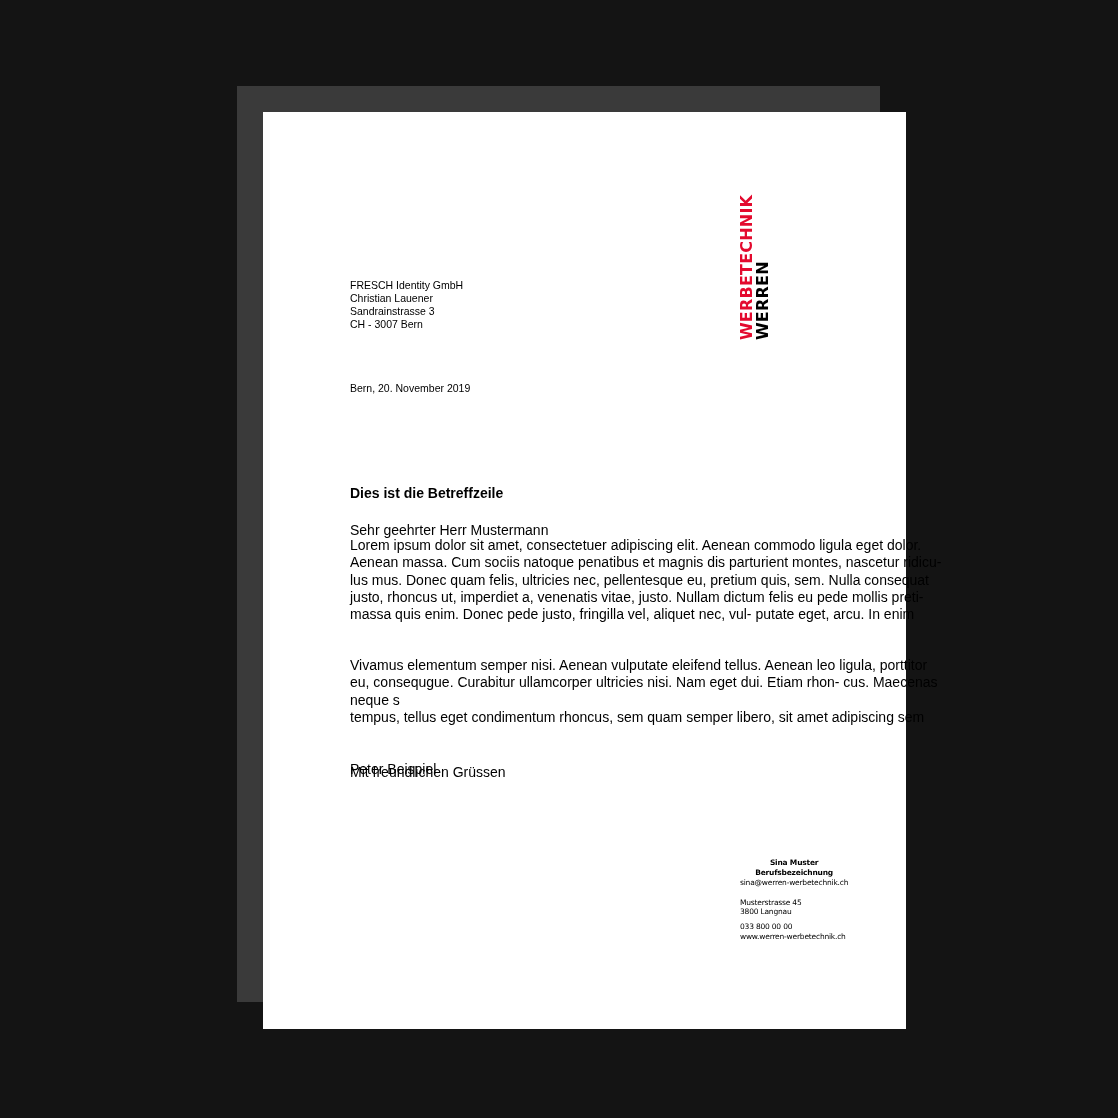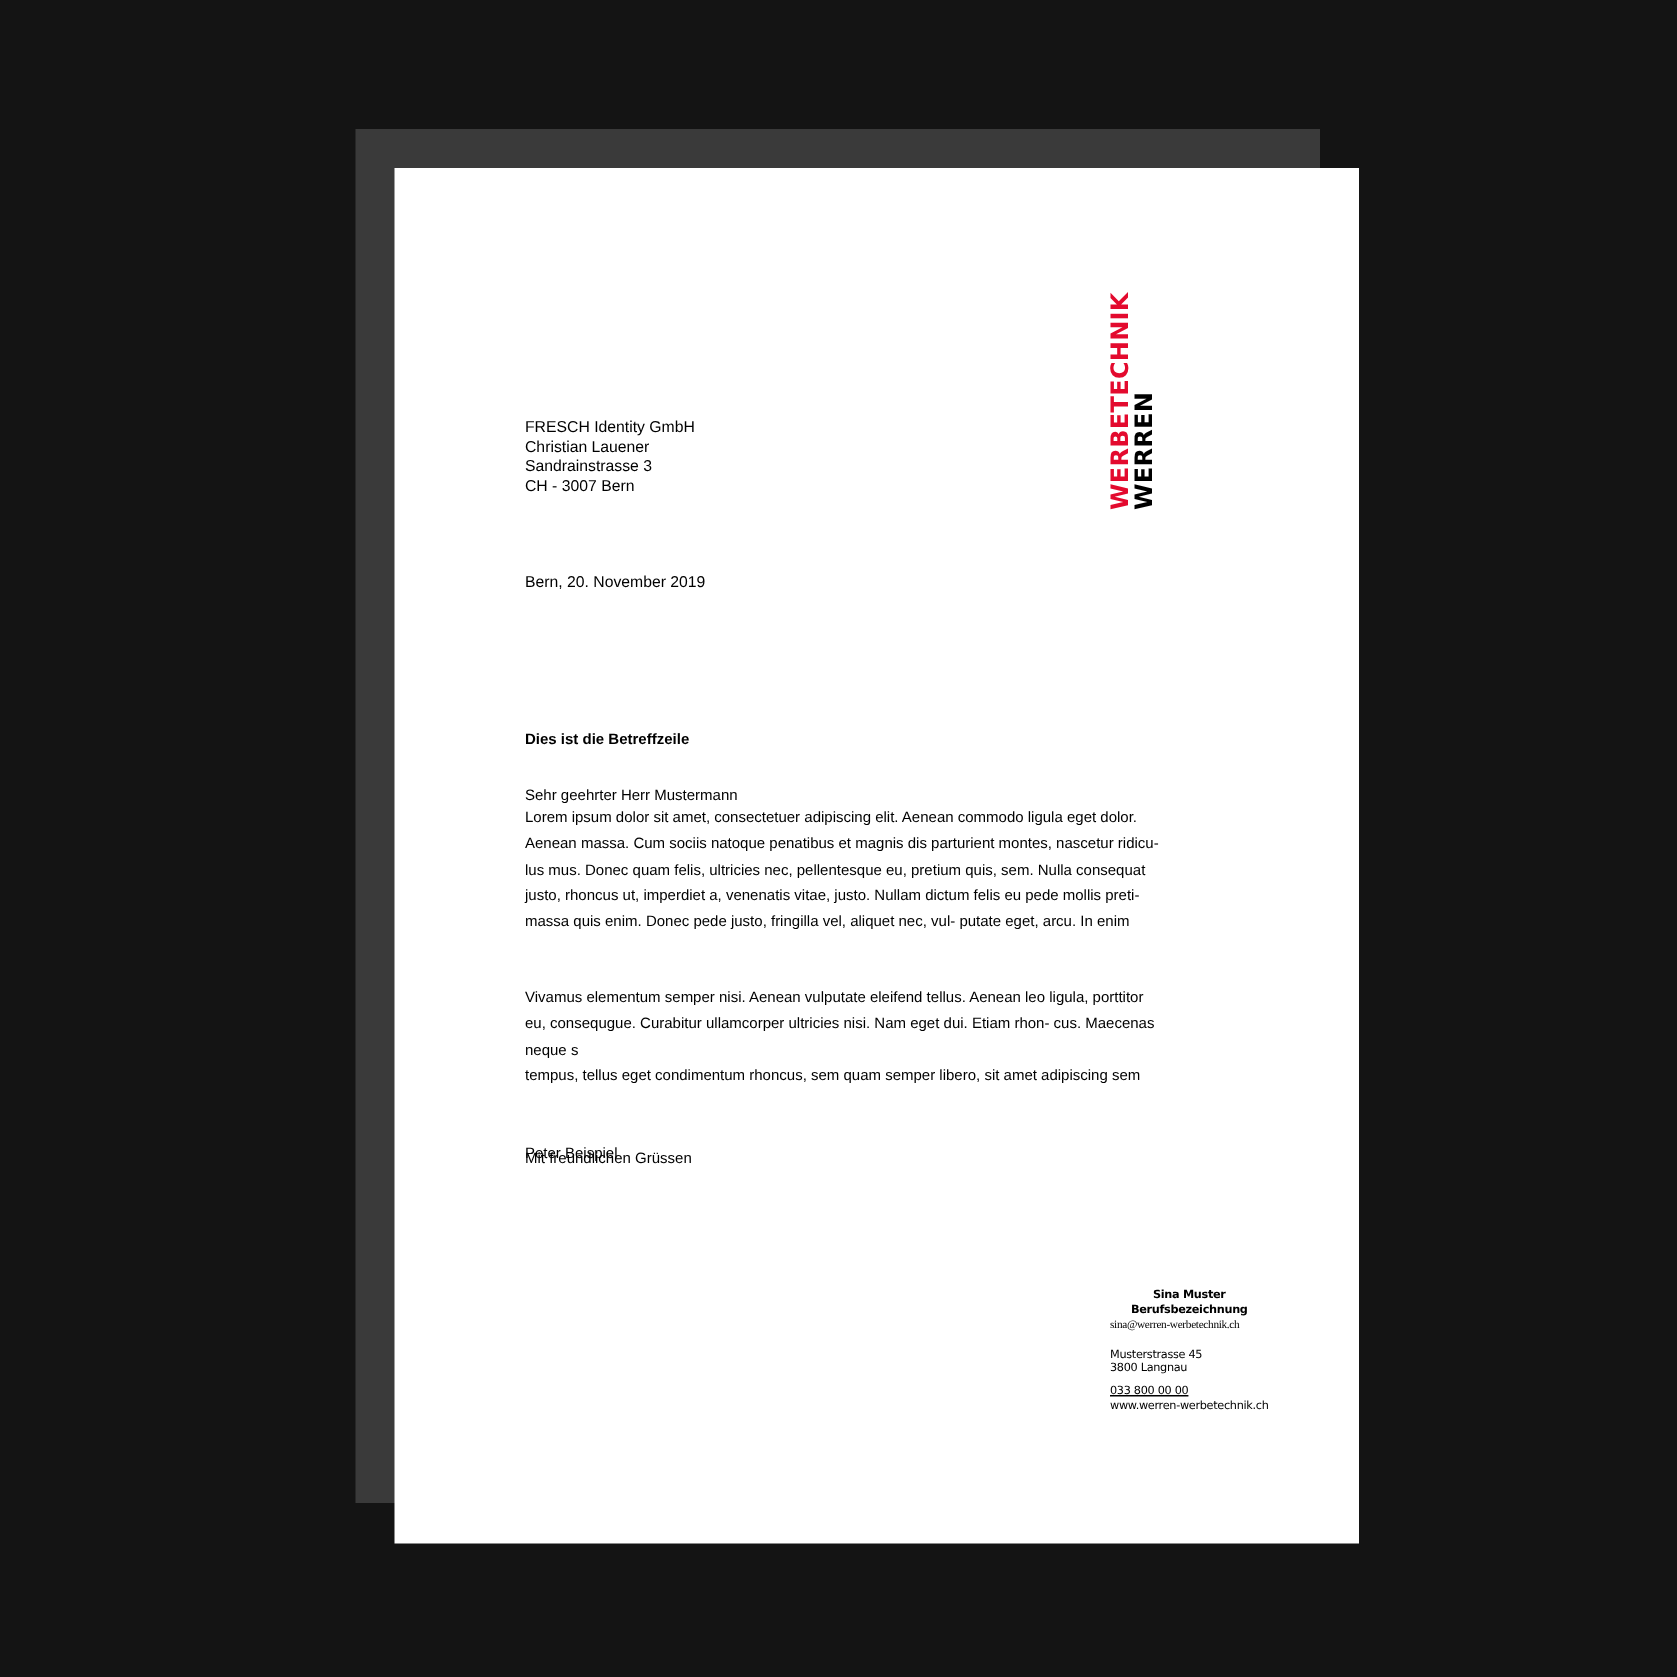--- a/index.html
+++ b/index.html
@@ -7,32 +7,32 @@
   .back-sheet { position:absolute; left:237px; top:86px; width:643px; height:916px; background:#3a3a3a; }
   .front-sheet { position:absolute; left:263px; top:112px; width:643px; height:917px; background:#ffffff; }
   .logo { position:absolute; left:739px; top:190px; width:34px; height:150px; }
   .logo-inner { position:absolute; left:0; top:150px; transform-origin:0 0; transform:rotate(-90deg); white-space:nowrap; font-family:"DejaVu Sans", sans-serif; font-weight:bold; font-size:16px; line-height:16px; letter-spacing:0.2px; }
   .logo-line { display:block; height:16px; }
   .logo-black { color:#000; }
   .logo-red { color:#e30a2e; }
   .txt { position:absolute; left:350px; color:#000; font-size:10.5px; line-height:13px; }
   .recipient { top:279px; }
   .date { top:382px; }
-  .body-text { font-size:10px; line-height:17.3px; width:480px; }
+  .body-text { font-size:14px; line-height:17.3px; width:480px; }
   .subject { top:485px; font-weight:bold; }
   .salutation { top:502px;margin-top:20px; }
   .p1 { top:537px; }
   .p2 { top:657px; }
   .closing { top:764px; }
   .sender { top:761px; }
   .footer { position:absolute; left:740px; top:858px; font-family:"DejaVu Sans", sans-serif; font-size:7.5px; line-height:9.6px; color:#000; letter-spacing:-0.2px; }
   .footer .b { font-weight:bold;text-align:center; }
-  .gap1 { margin-top:1px;font-family:Liberation Serif, serif; }
+  .gap1 { margin-top:1px; }
   .gap2 { margin-top:10px; }
-  .gap3 { margin-top:5px;text-decoration:underline; }
+  .gap3 { margin-top:5px; }
   .line { display:block; white-space:nowrap; }
 </style>
 </head>
 <body>
 
 <div class="back-sheet"></div>
 
 <div class="front-sheet"></div>
 
 <div class="logo">

